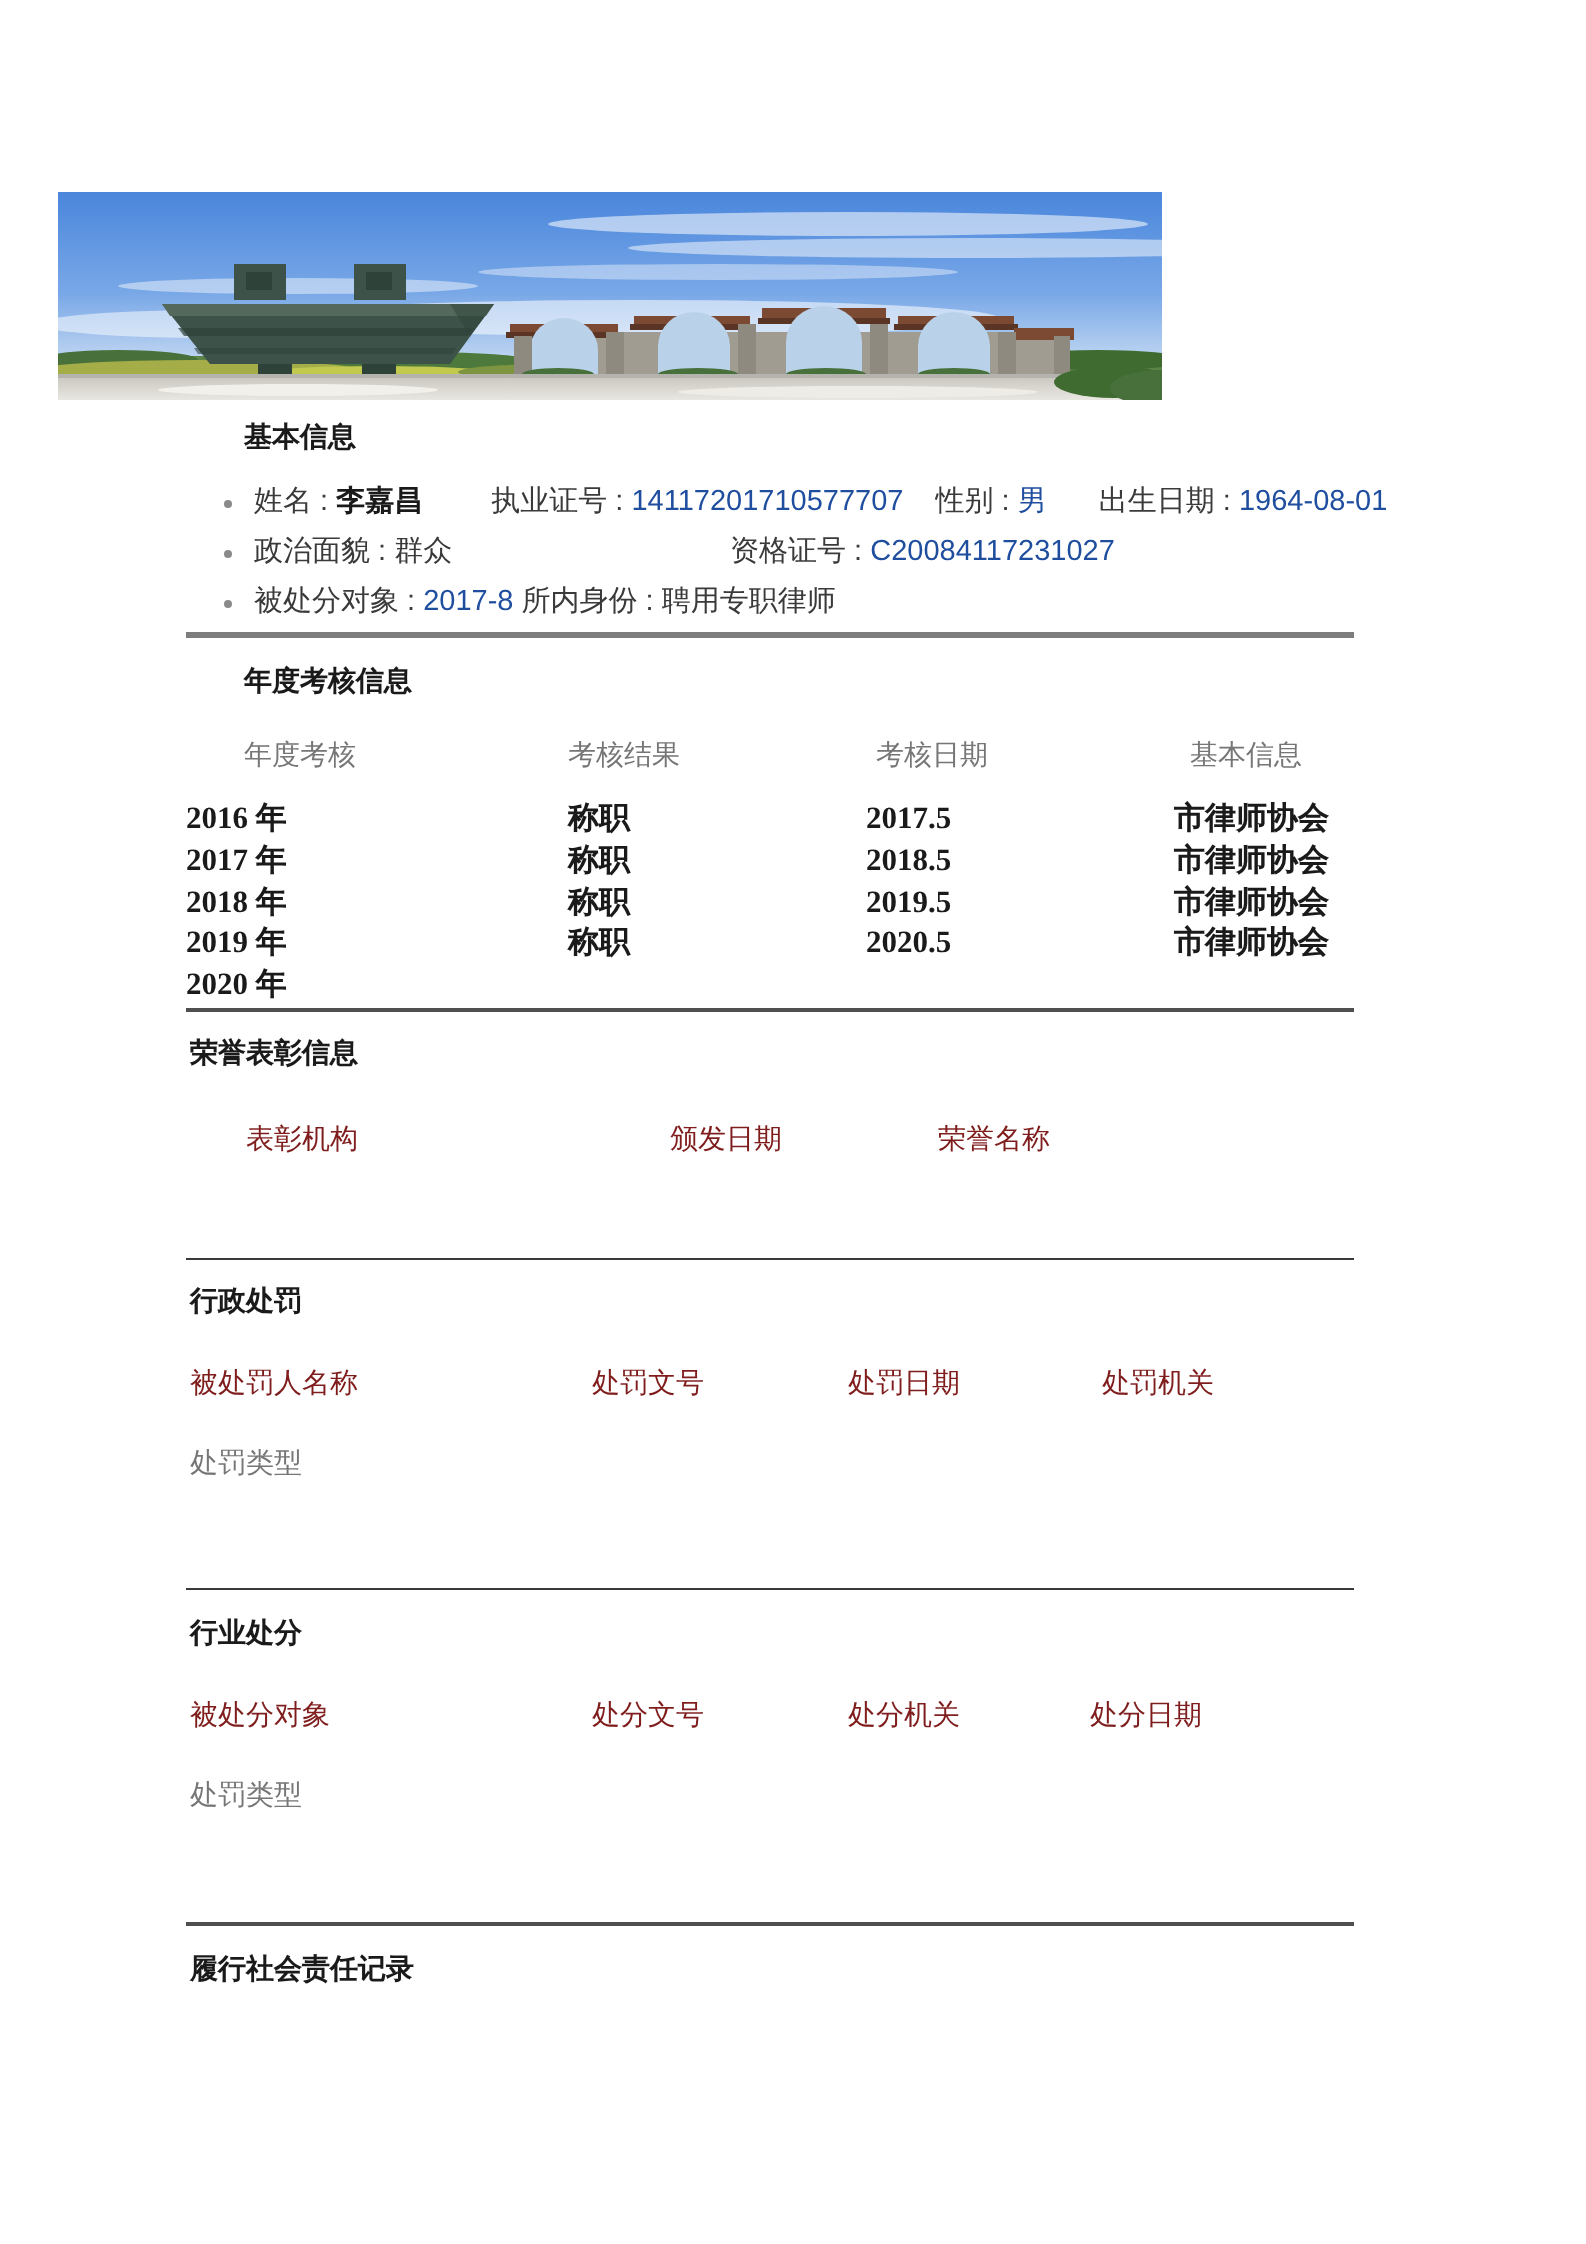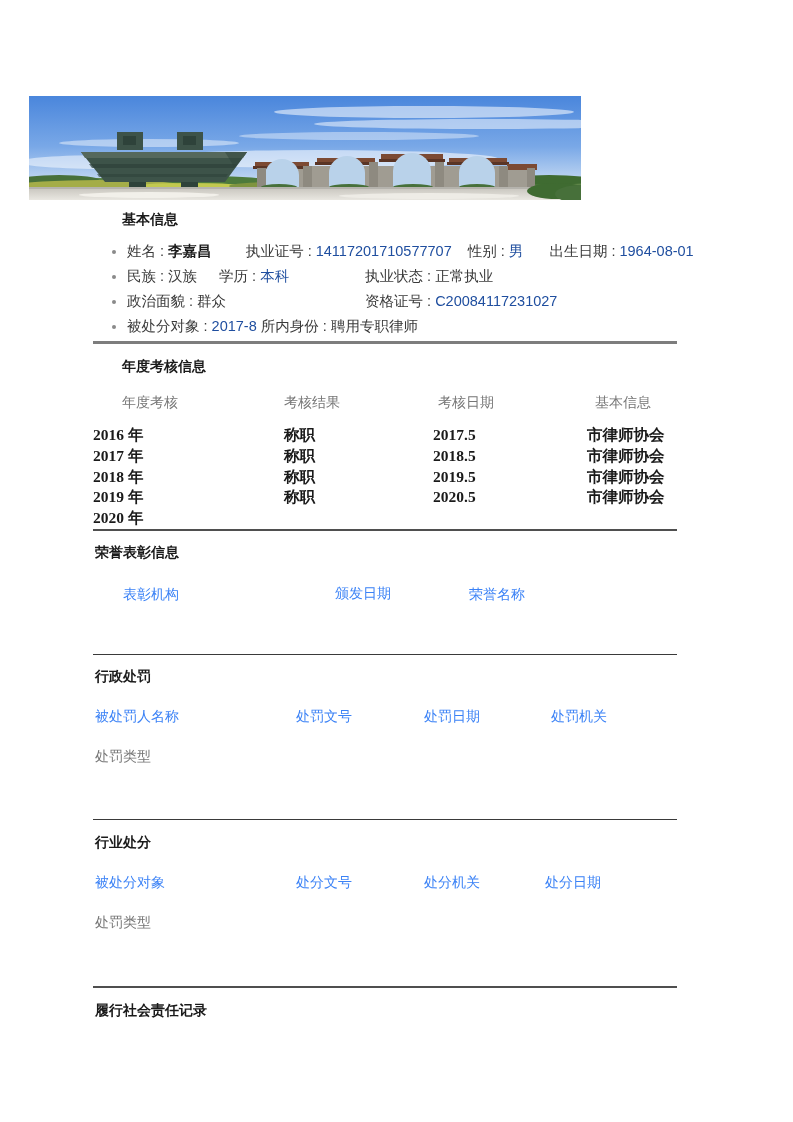--- a/index.html
+++ b/index.html
@@ -42,23 +42,23 @@
   .tbl-head, .tbl-row { display:grid; grid-template-columns:191px 149px 154px 90px; }
   .tbl-head { margin-top:14px; font-size:14px; color:#767676; line-height:18px; }
   .tbl-head .c1 { padding-left:29px; }
   .tbl-head .c3 { padding-left:5px; }
   .tbl-head .c4 { margin-left:8px; }
   .tbl-body { margin-top:14px; }
   .tbl-row { font-family:"Liberation Serif","DejaVu Serif",serif; font-weight:bold;
              color:#1a1a1a; font-size:15.5px; line-height:20.8px; }
 
   
-  .hdr-row { display:flex; font-size:14px; color:#3b82f6; line-height:18px; }
+  .hdr-row { display:flex; font-size:14px; color:#7f1d1d; line-height:18px; }
   .honors-row { margin-top:20px; padding-left:30px; }
-  .honors-row .h1 { width:212px; } .honors-row .h2 { width:134px;font-family:Liberation Mono, monospace; }
+  .honors-row .h1 { width:212px; } .honors-row .h2 { width:134px; }
   .pen-row { margin-top:18px; padding-left:2px; }
   .pen-row .h1 { width:201px; } .pen-row .h2 { width:128px; } .pen-row .h3 { width:127px; }
   .dis-row .h3 { width:121px; }
   .type-row { margin-top:22px; padding-left:2px; font-size:14px; color:#767676; line-height:18px; }
 
   .mt8 { margin-top:8px; } .mt10 { margin-top:10px; } .mt11 { margin-top:11px; }
   .mt51 { margin-top:51px; } .mt54 { margin-top:54px; } .mt55 { margin-top:55px; }
 </style>
 </head>
 <body>
@@ -155,25 +155,20 @@
   <div class="bullets">
     <div class="brow">
       <span class="dot"></span>
       <span class="lbl">姓名 : </span><span class="val-bold">李嘉昌</span><span class="gap-lg"></span>
       <span class="lbl">执业证号 : </span><span class="val-blue">14117201710577707</span><span class="gap-sm"></span>
       <span class="lbl">性别 : </span><span class="val-blue">男</span><span class="gap-md"></span>
       <span class="lbl">出生日期 : </span><span class="val-blue">1964-08-01</span>
     </div>
     <div class="brow">
       <span class="dot"></span>
-      <span class="colgrp w234"><span class="lbl">民族 : </span><span class="val-dark">汉族</span><span class="gap-md"></span><span class="lbl">学历 : </span><span class="val-blue">本科</span></span>
-      <span class="lbl">执业状态 : </span><span class="val-dark">正常执业</span>
-    </div>
-    <div class="brow">
-      <span class="dot"></span>
       <span class="colgrp w234"><span class="lbl">政治面貌 : </span><span class="val-dark">群众</span></span>
       <span class="lbl">资格证号 : </span><span class="val-blue">C20084117231027</span>
     </div>
     <div class="brow">
       <span class="dot"></span>
       <span class="lbl">被处分对象 : </span><span class="val-blue">2017-8</span>&nbsp;<span class="lbl">所内身份 : </span><span class="val-dark">聘用专职律师</span>
     </div>
   </div>
   <div class="hr1"></div>
 

